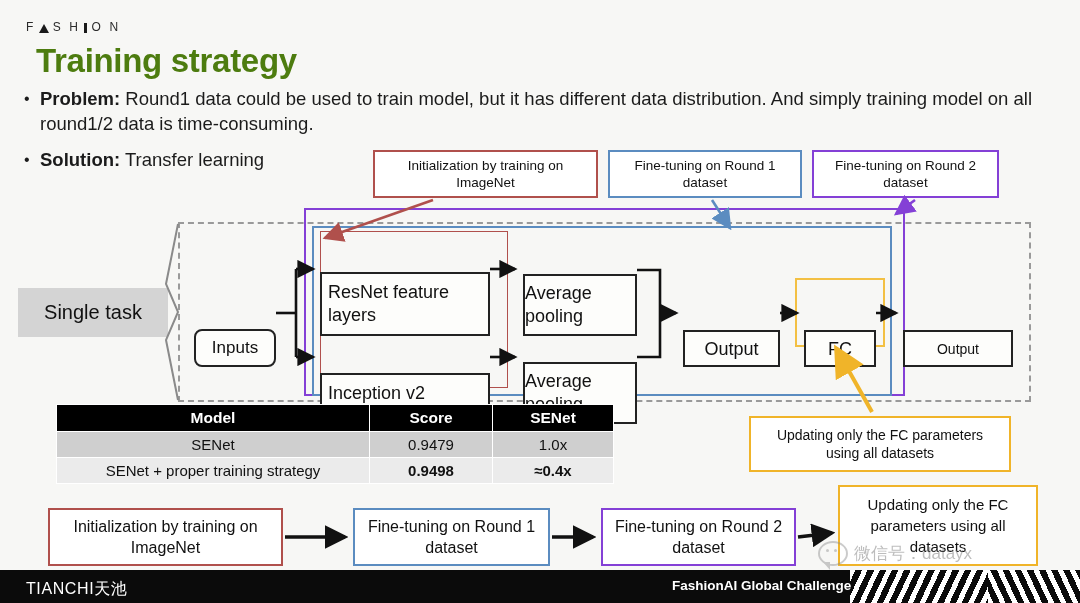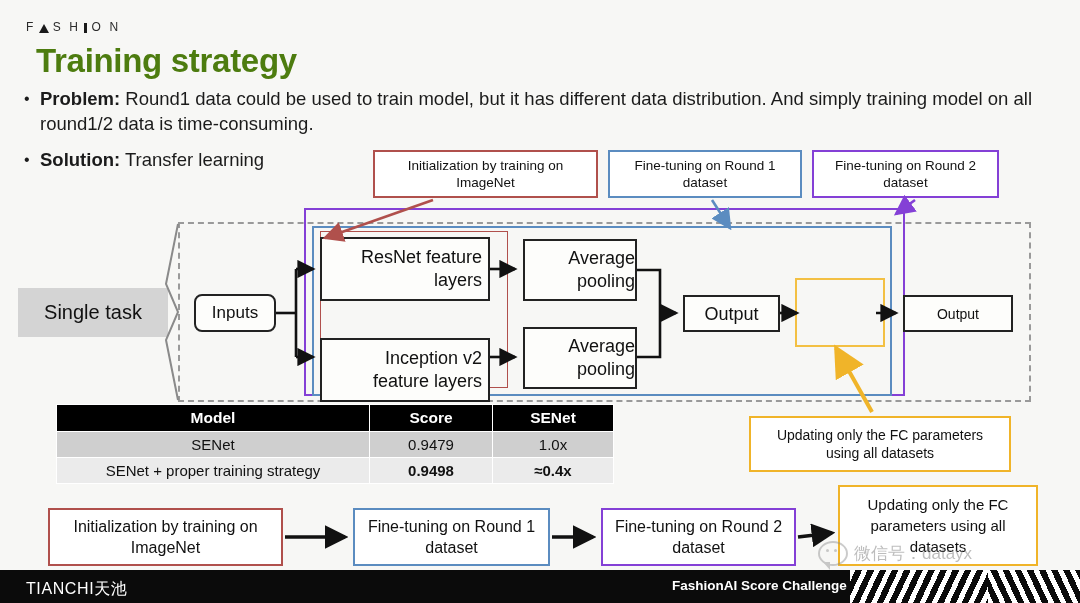--- a/index.html
+++ b/index.html
@@ -23,22 +23,22 @@
 
   .bullets{position:absolute;left:24px;top:86px;width:1046px;}
   .bullet{display:flex;align-items:flex-start;font-size:18.5px;color:#1b1b1b;line-height:25px;}
   .bullet .dot{width:16px;flex:0 0 16px;text-align:left;font-size:16px;line-height:25px;}
   .bullet b{font-weight:bold;}
   .bullet .txt{flex:1;}
   .b2{margin-top:11px;}
 
   
   .box{position:absolute;background:#fdfdfb;box-sizing:border-box;
-       display:flex;align-items:center;justify-content:center;text-align:right;
-       font-size:13.5px;line-height:16px;color:#111;}
+       display:flex;align-items:center;justify-content:center;text-align:left;
+       font-size:13.5px;line-height:16px;color:#111;margin-top:35px;}
   .bk{border:2.2px solid #222;}
   .rnd{border-radius:8px;}
 
   
   .co{position:absolute;background:#fff;box-sizing:border-box;display:flex;
       align-items:center;justify-content:center;text-align:center;
       font-size:13.5px;line-height:17px;color:#111;}
   .co-red{border:2px solid #b0504c;}
   .co-blue{border:2px solid #5b8cc0;}
   .co-purple{border:2px solid #8440d6;}
@@ -130,20 +130,21 @@
 
   <div class="box bk rnd" style="left:194px;top:294px;width:82px;height:38px;font-size:17px;">Inputs</div>
 
   <div class="box bk" style="left:320px;top:237px;width:170px;height:64px;font-size:18px;line-height:23px;padding:0 6px;">ResNet feature layers</div>
   <div class="box bk" style="left:320px;top:338px;width:170px;height:64px;font-size:18px;line-height:23px;padding:8px 6px;">Inception v2 feature layers</div>
 
   <div class="box bk" style="left:523px;top:239px;width:114px;height:62px;font-size:18px;line-height:23px;">Average pooling</div>
   <div class="box bk" style="left:523px;top:327px;width:114px;height:62px;font-size:18px;line-height:23px;">Average pooling</div>
 
   <div class="box bk" style="left:683px;top:295px;width:97px;height:37px;font-size:18px;">Output</div>
+  <div class="box bk" style="left:804px;top:295px;width:72px;height:37px;font-size:18px;">FC</div>
   <div class="box bk" style="left:903px;top:295px;width:110px;height:37px;font-size:14px;">Output</div>
 
   <table class="tbl" style="left:56px;top:404px;">
     <thead>
       <tr>
         <th class="mcol">Model</th>
         <th class="scol">Score</th>
         <th class="tcol">SENet</th>
       </tr>
     </thead>
@@ -173,21 +174,21 @@
         <i></i>
         <i></i>
       </span>
     <span>微信号：datayx</span>
   </div>
 
   <div class="footer">
     <div class="stripes"></div>
     <div class="stripes2"></div>
     <div class="f-left">TIANCHI天池</div>
-    <div class="f-right">FashionAI Score Challenge</div>
+    <div class="f-right">FashionAI Global Challenge</div>
   </div>
 
   <svg class="ov">
     <defs>
       <marker id="ah" markerWidth="7" markerHeight="7" refX="6" refY="3.5" orient="auto">
         <path d="M0,0 L7,3.5 L0,7 z" fill="#111"></path>
       </marker>
       <marker id="ahr" markerWidth="8" markerHeight="8" refX="7" refY="4" orient="auto">
         <path d="M0,0 L8,4 L0,8 z" fill="#b0504c"></path>
       </marker>

